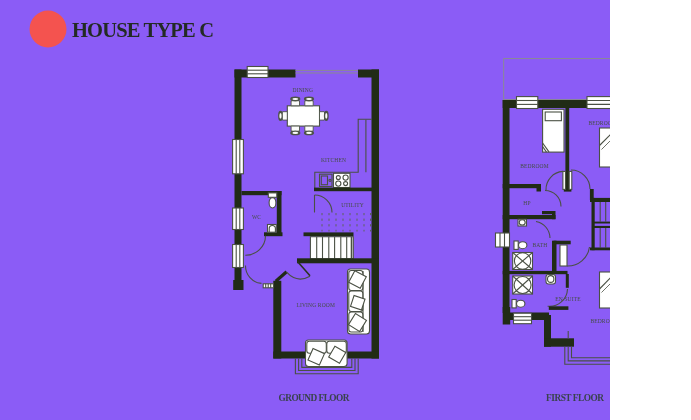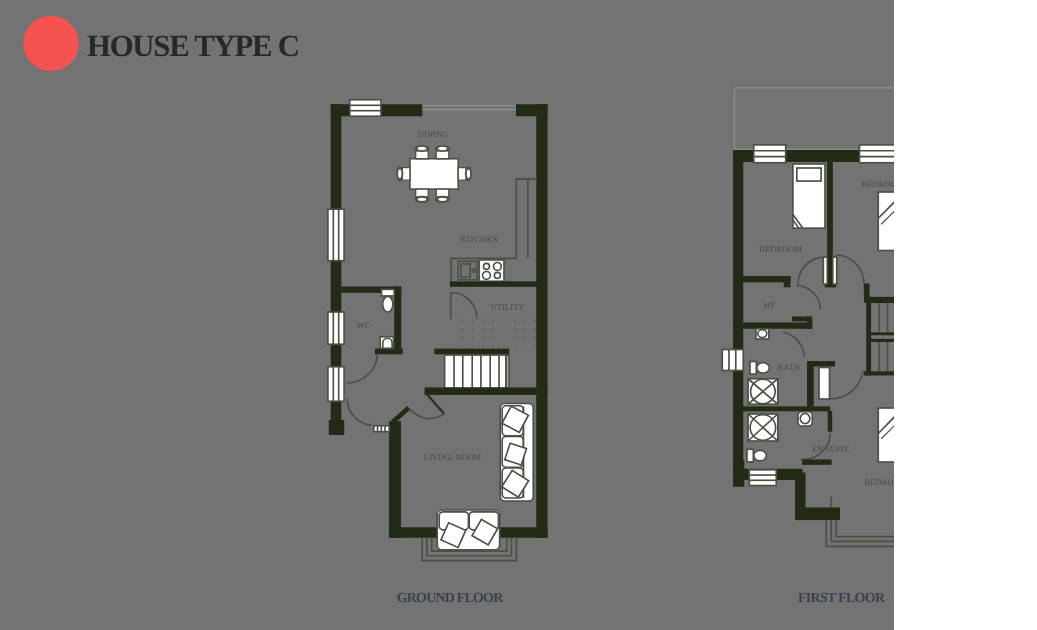--- a/index.html
+++ b/index.html
@@ -1,16 +1,16 @@
 <!DOCTYPE html>
 <html><head>
 <meta charset="utf-8">
 <style>
 html,body{margin:0;padding:0;background:#ffffff;}
-#page{position:relative;width:596px;height:420px;background:#737373;overflow:hidden;}
+#page{position:relative;width:596px;height:420px;background:#8b5cf6;overflow:hidden;padding-left:14px;}
 text{font-family:"Liberation Serif", serif;}
 .w{fill:#212b16;stroke:none;}
 .ln{stroke:#4a5044;stroke-width:1.1;fill:none;}
 .lnw{stroke:#4a5044;stroke-width:1.1;fill:#ffffff;}
 .thin{stroke:#8a8f88;stroke-width:0.9;fill:none;}
 .lbl{fill:#454e46;font-size:5.5px;letter-spacing:0.15px;}
 .flbl{fill:#39424d;font-size:9.3px;font-weight:bold;}
 </style>
 </head>
 <body>

